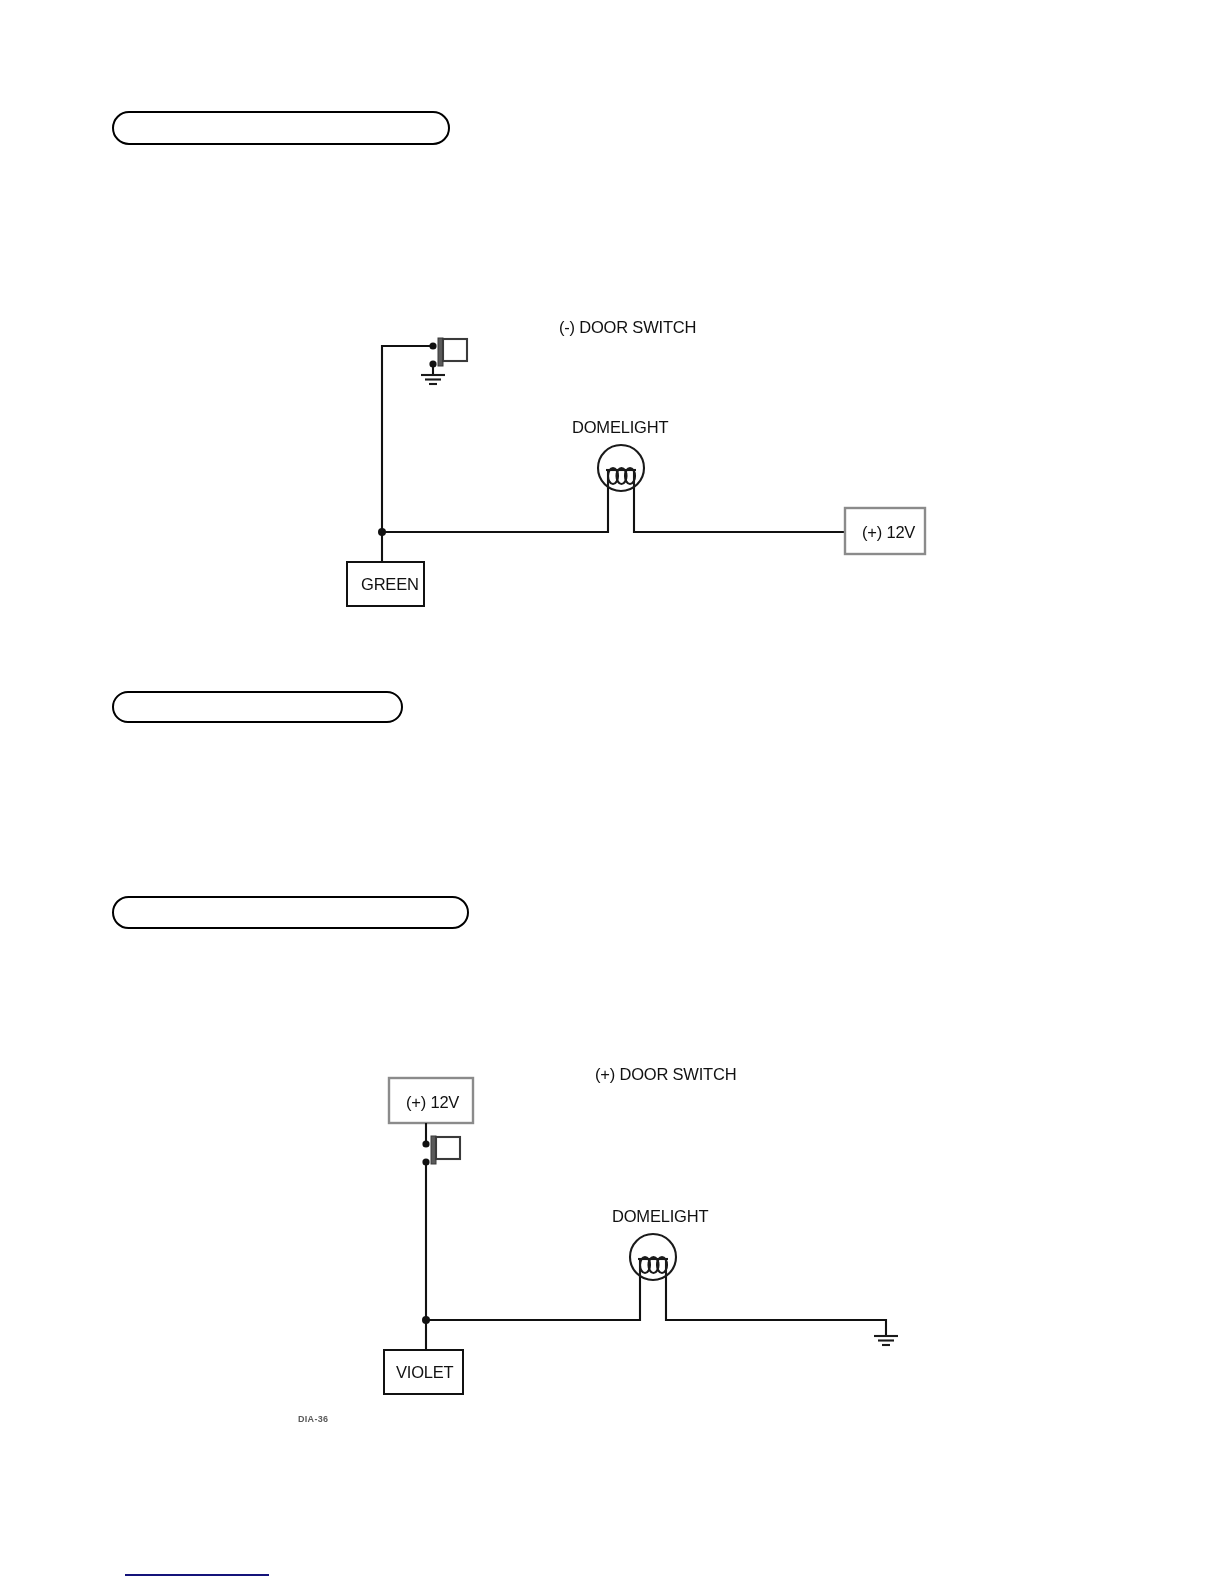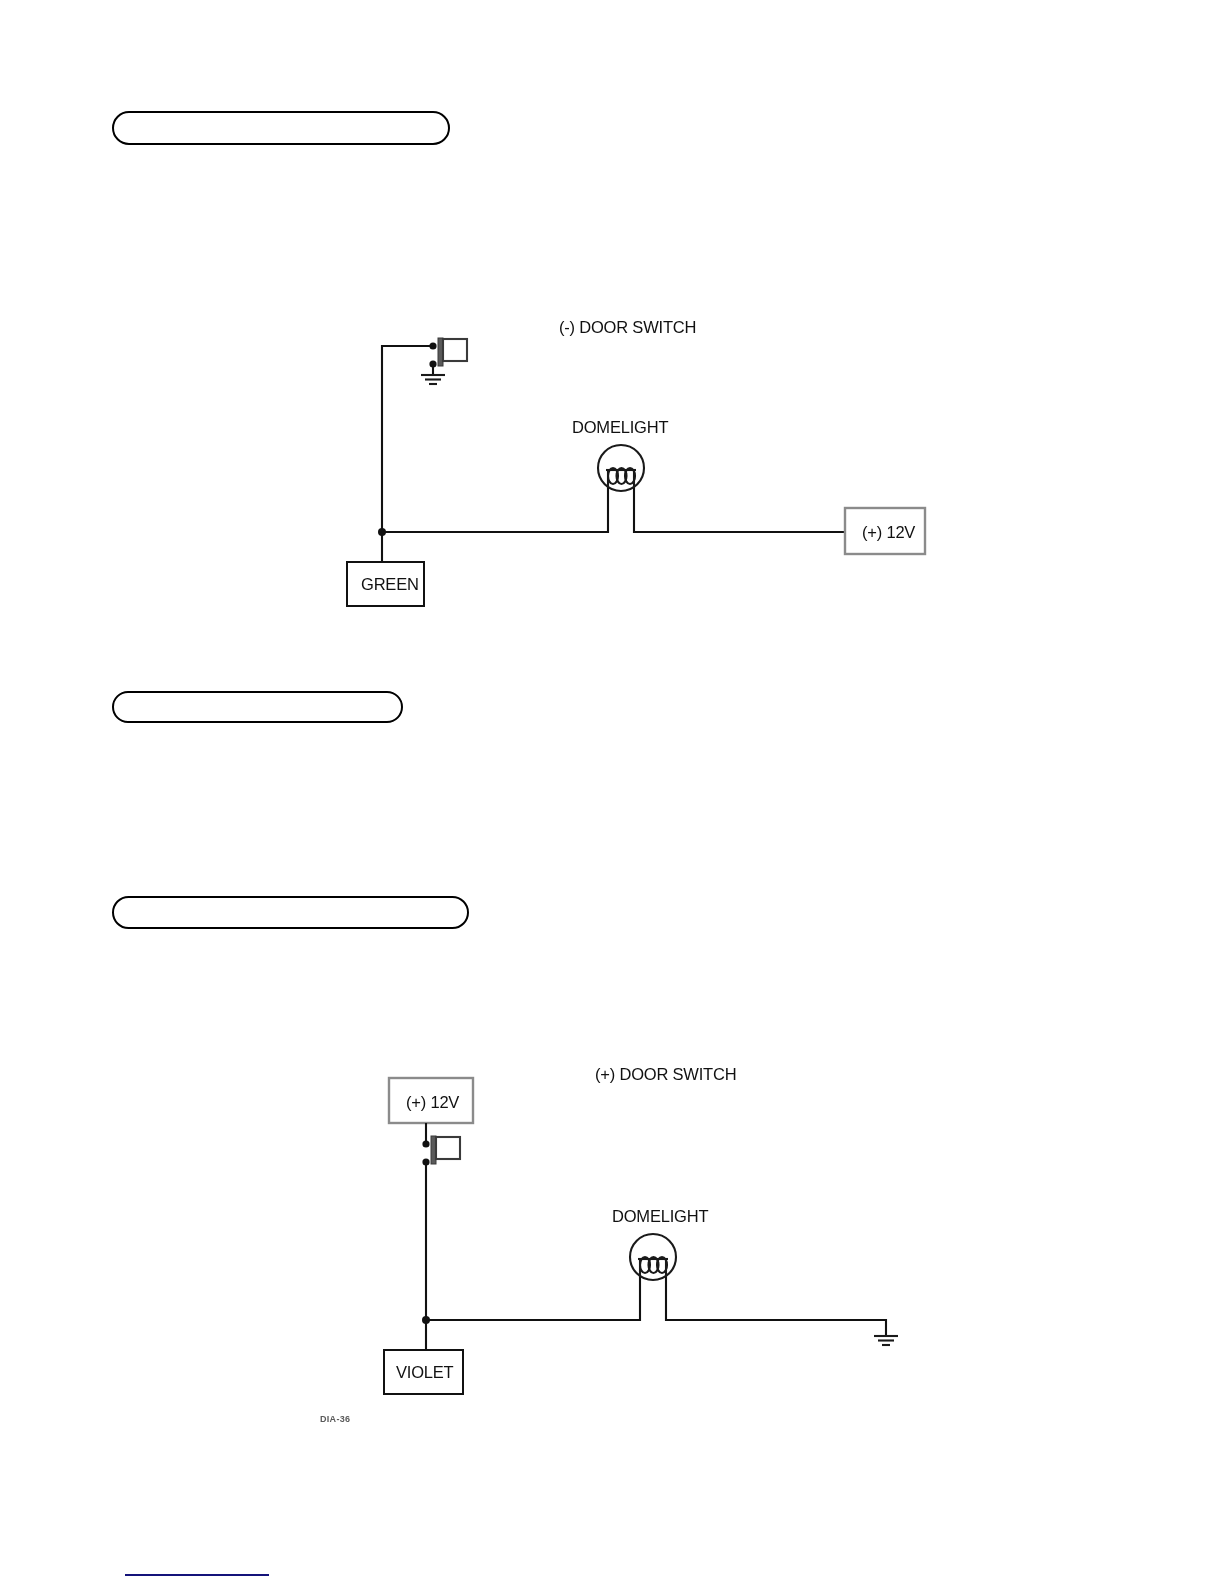--- a/index.html
+++ b/index.html
@@ -83,21 +83,21 @@
   }
   .switch-plunger {
     fill: #5a5a5a;
     stroke: #3a3a3a;
     stroke-width: 1px;
   }
 
   
   #footer-code {
     position: absolute;
-    left: 320px;
+    left: 298px;
     top: 1414px;
     font-family: "Liberation Sans", sans-serif;
     font-size: 9px;
     font-weight: bold;
     color: #5a5a5a;
     letter-spacing: 0.3px;
     white-space: pre;
   }
   #bottom-rule {
     position: absolute;

